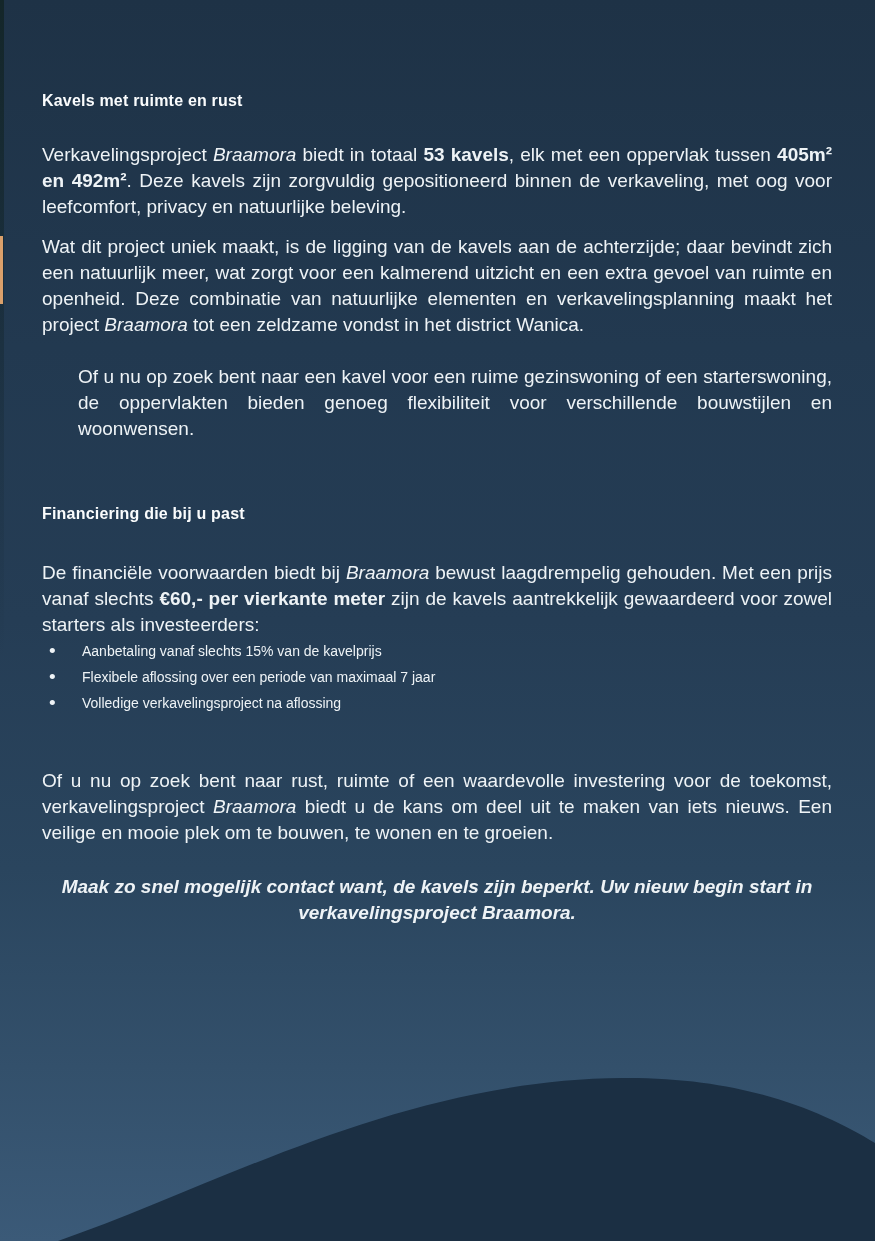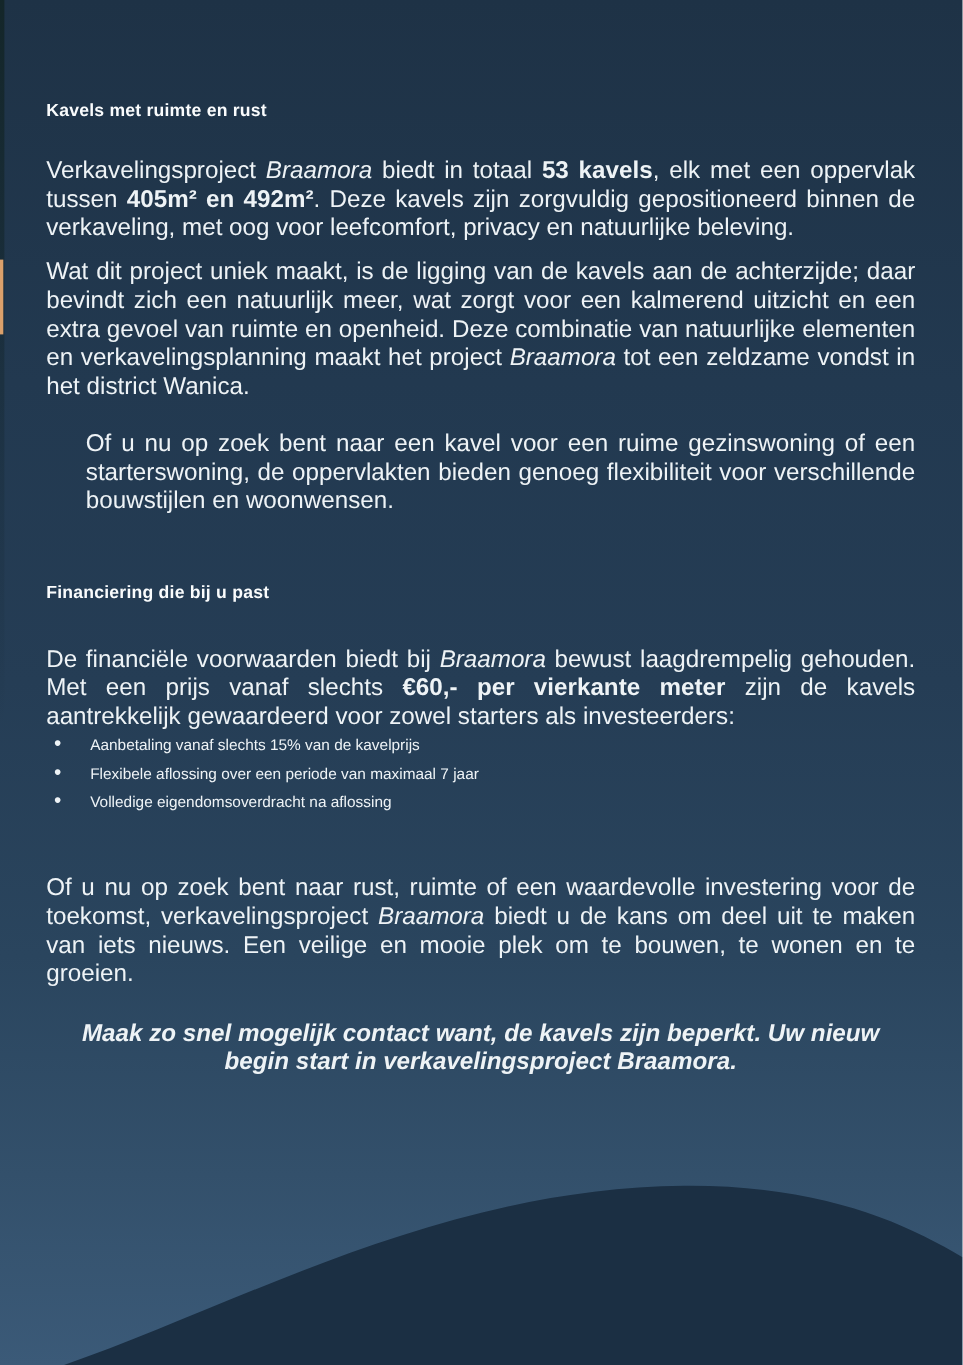--- a/index.html
+++ b/index.html
@@ -30,21 +30,21 @@
   h1, h2 {
     font-size: 16px;
     line-height: 30px;
     font-weight: 700;
     color: #fafcfd;
     letter-spacing: 0.2px;
   }
   h1 { margin-top: 86px; }
   h2 { margin-top: 57px; }
   p {
-    font-size: 22px;
+    font-size: 19px;
     line-height: 26px;
     color: #eef3f6;
   }
   .just { text-align: justify; }
   .p1 { margin-top: 26px; }
   .p2 { margin-top: 14px; }
   .p3 { margin-top: 26px; margin-left: 36px; }
   .p4 { margin-top: 31px; }
   .closing { margin-top: 52px; }
   .cta {
@@ -126,21 +126,21 @@
 
     <p class="just p3"><span class="run n">Of u nu op zoek bent naar een kavel voor een ruime gezinswoning of een starterswoning, de oppervlakten bieden genoeg flexibiliteit voor verschillende bouwstijlen en woonwensen.</span></p>
 
     <h2>Financiering die bij u past</h2>
 
     <p class="just p4"><span class="run n">De financiële voorwaarden biedt bij </span><span class="run i">Braamora</span><span class="run n"> bewust laagdrempelig gehouden. Met een prijs vanaf slechts </span><span class="run b">€60,- per vierkante meter</span><span class="run n"> zijn de kavels aantrekkelijk gewaardeerd voor zowel starters als investeerders:</span></p>
 
     <ul class="bullets">
         <li>Aanbetaling vanaf slechts 15% van de kavelprijs</li>
         <li>Flexibele aflossing over een periode van maximaal 7 jaar</li>
-        <li>Volledige eigendomsoverdracht na aflossing</li>
+        <li>Volledige verkavelingsproject na aflossing</li>
       </ul>
 
     <p class="just closing"><span class="run n">Of u nu op zoek bent naar rust, ruimte of een waardevolle investering voor de toekomst, verkavelingsproject </span><span class="run i">Braamora</span><span class="run n"> biedt u de kans om deel uit te maken van iets nieuws. Een veilige en mooie plek om te bouwen, te wonen en te groeien.</span></p>
 
     <p class="cta"><span class="run bi">Maak zo snel mogelijk contact want, de kavels zijn beperkt. Uw nieuw begin start in verkavelingsproject Braamora.</span></p>
 
   </main>
 
   <svg class="hill" viewBox="0 0 875 170" preserveAspectRatio="none" aria-hidden="true">
     <path d="M 58 170 C 215 116 400 9 622 7 C 745 6 822 40 875 72 L 875 170 Z" fill="#1b2f43"></path>

